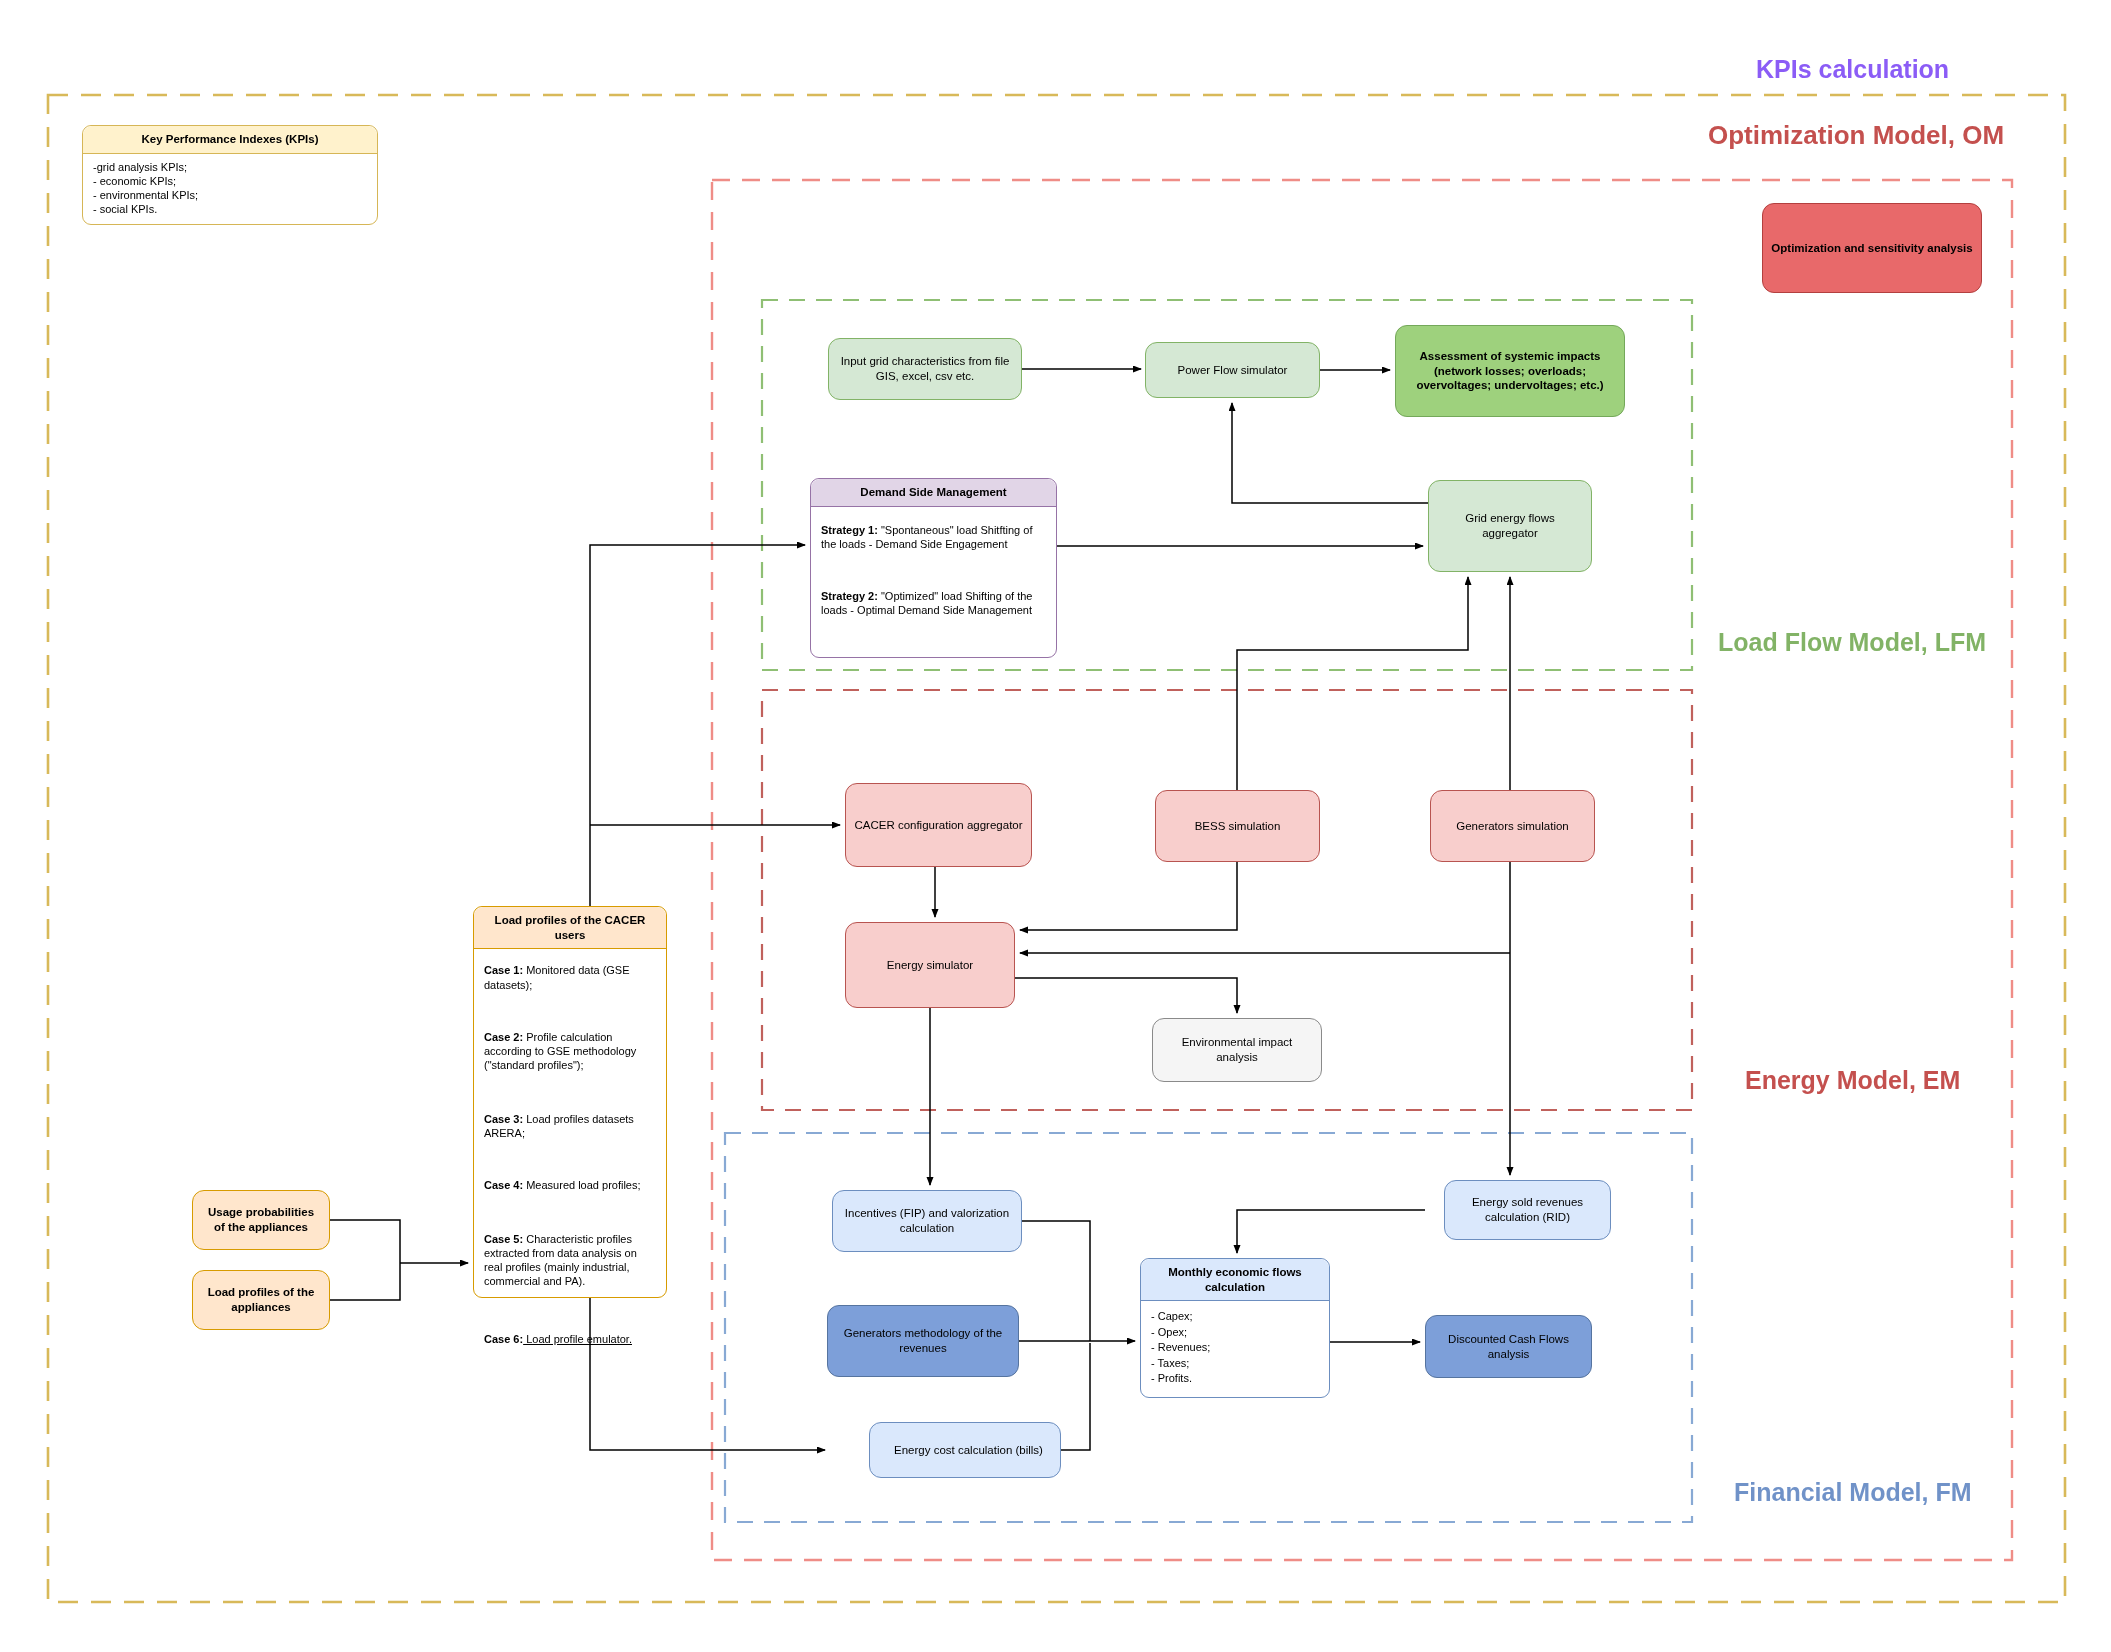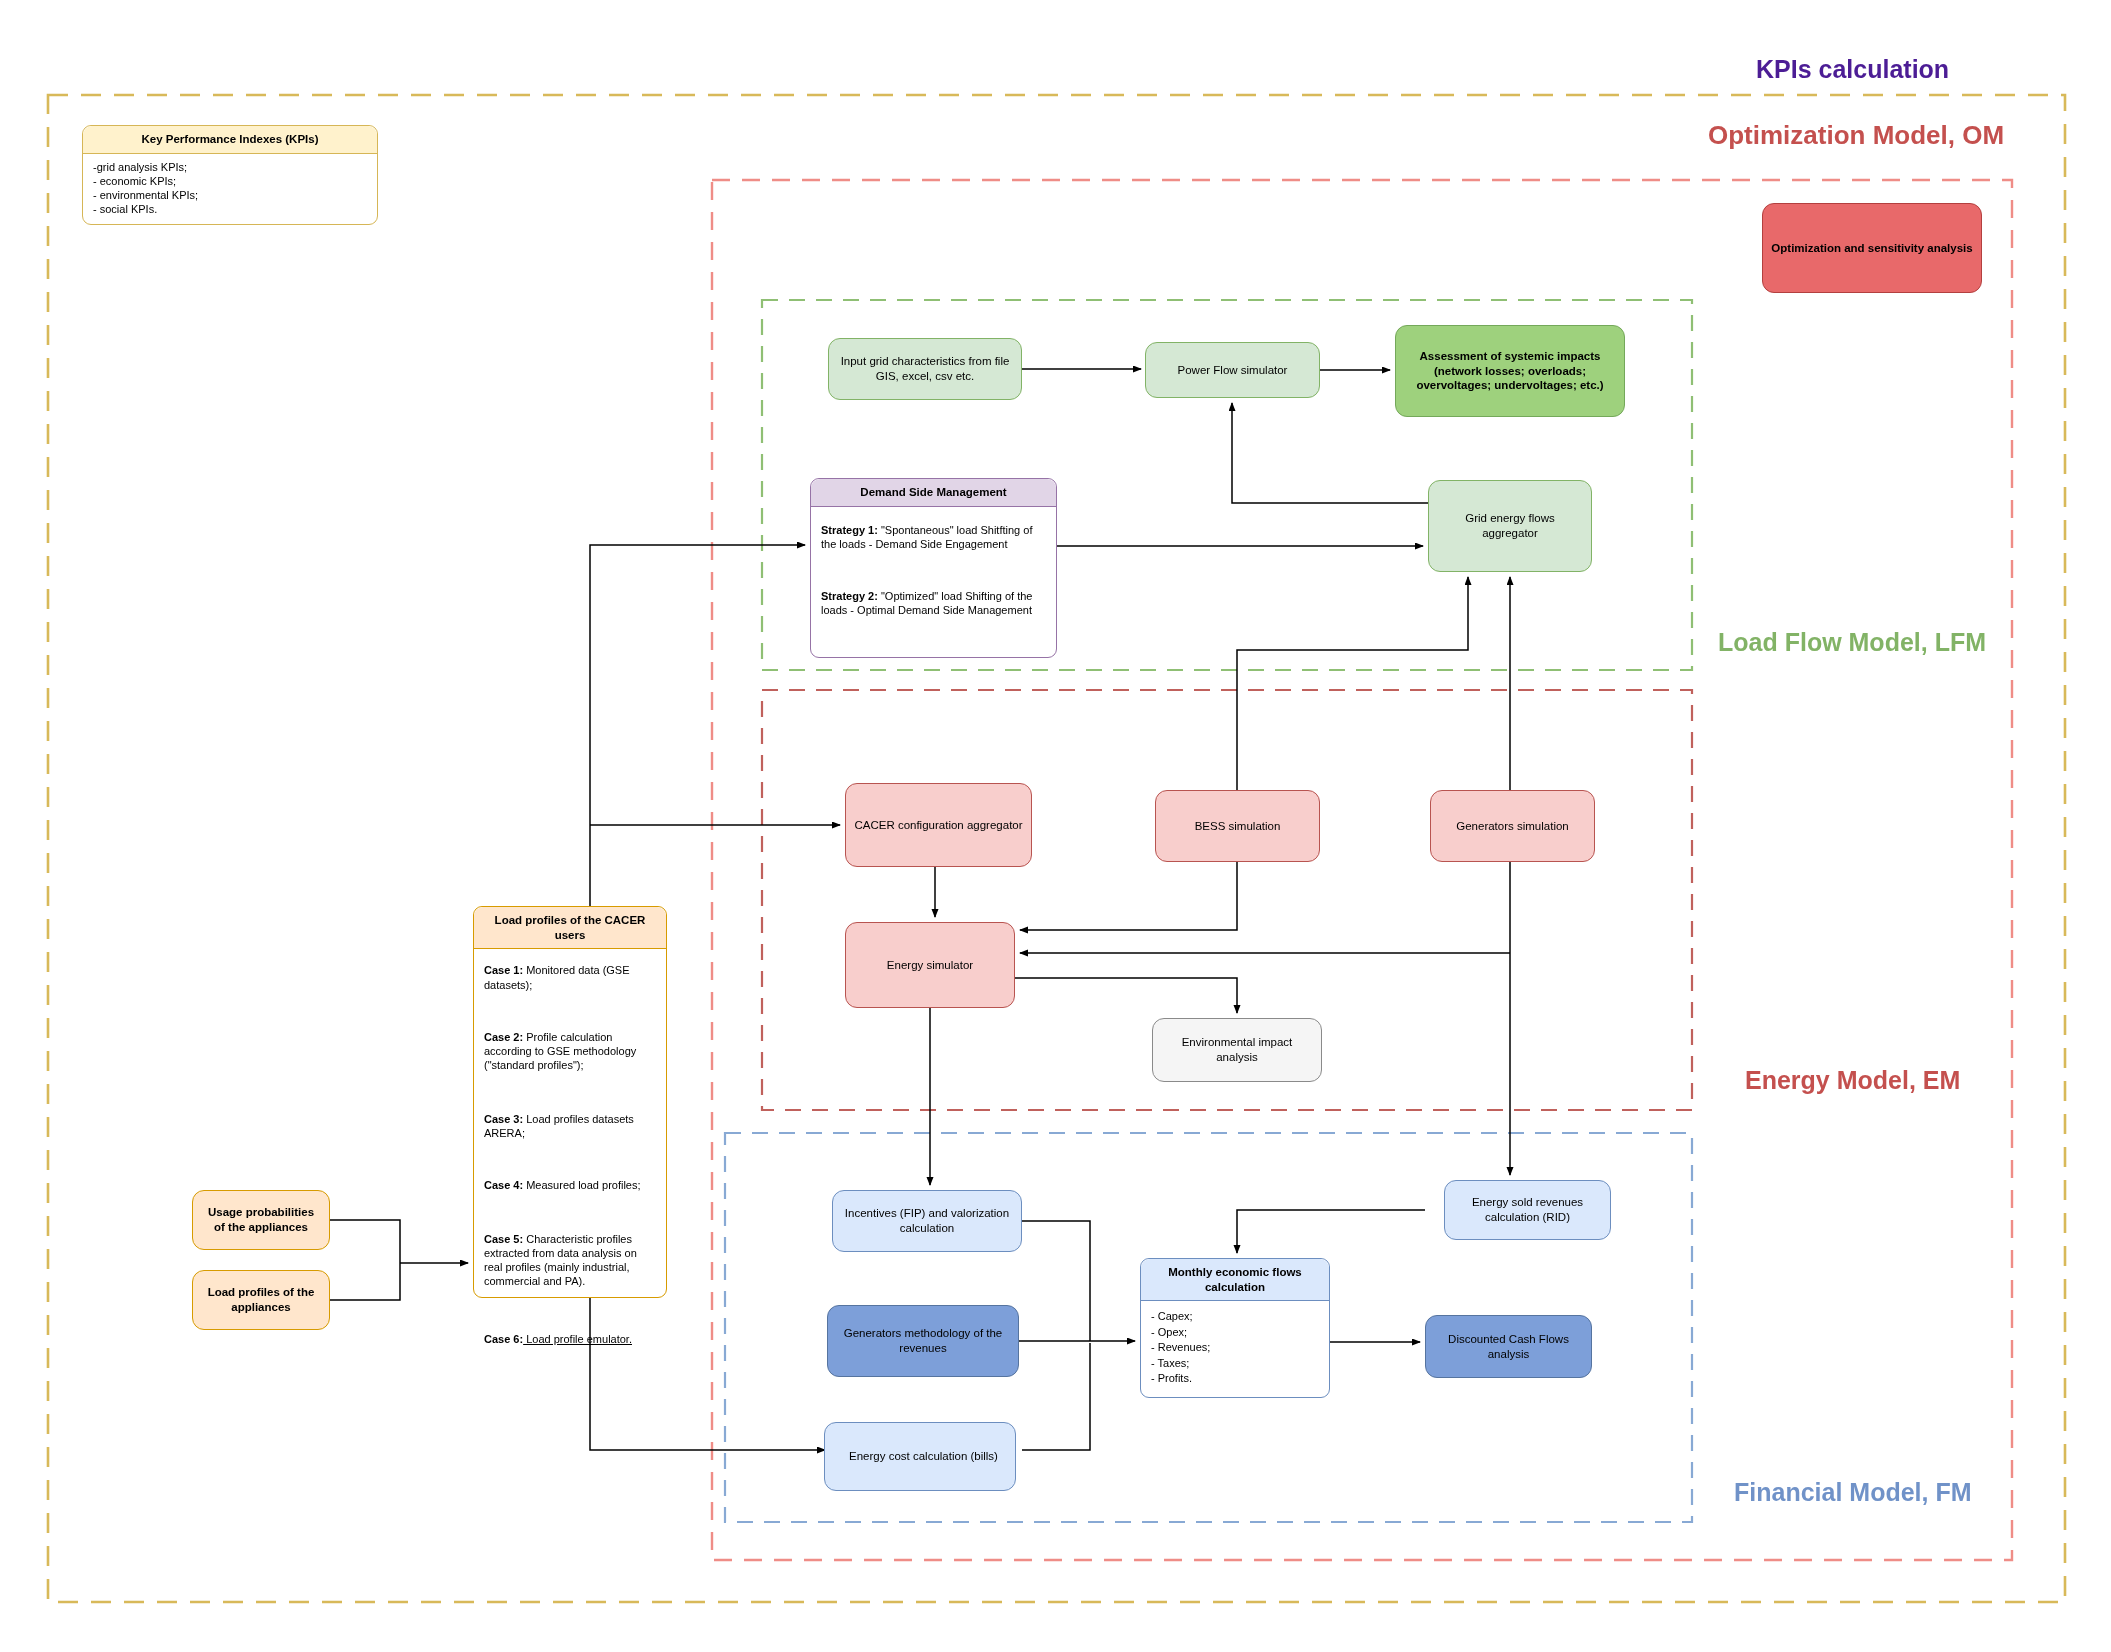--- a/index.html
+++ b/index.html
@@ -68,21 +68,21 @@
       <path d="M1022 1221 H1090 V1341"></path>
       <path d="M1022 1450 H1090 V1343"></path>
       <path d="M1019 1341 H1135" marker-end="url(#arr)"></path>
       <path d="M1330 1342 H1420" marker-end="url(#arr)"></path>
       <path d="M330 1220 H400 V1300 H330"></path>
       <path d="M400 1263 H468" marker-end="url(#arr)"></path>
       <path d="M590 1298 V1450 H825" marker-end="url(#arr)"></path>
     </g>
   </svg>
 
-  <div class="section-label" style="left:1756px;top:55px;font-size:25px;color:#4c1d95;">KPIs calculation</div>
+  <div class="section-label" style="left:1756px;top:55px;font-size:25px;color:#8b5cf6;">KPIs calculation</div>
   <div class="section-label" style="left:1708px;top:120px;font-size:26px;color:#c4504e;">Optimization Model, OM</div>
   <div class="section-label" style="left:1718px;top:628px;font-size:25px;color:#82b366;">Load Flow Model, LFM</div>
   <div class="section-label" style="left:1745px;top:1066px;font-size:25px;color:#c4504e;">Energy Model, EM</div>
   <div class="section-label" style="left:1734px;top:1478px;font-size:25px;color:#7092c8;">Financial Model, FM</div>
 
   <div class="panel kpi-p" style="left:82px;top:125px;width:296px;height:100px;">
     <div class="hdr">Key Performance Indexes (KPIs)</div>
     <div class="body" style="padding:6px 10px;">
       <div>-grid analysis KPIs;</div>
       <div>- economic KPIs;</div>
@@ -151,21 +151,21 @@
   <div class="node orange" style="left:192px;top:1270px;width:138px;height:60px;">
     <span>Load profiles of the appliances</span>
   </div>
 
   <div class="node blue-l" style="left:832px;top:1190px;width:190px;height:62px;">
     <span>Incentives (FIP) and valorization calculation</span>
   </div>
   <div class="node blue-m" style="left:827px;top:1305px;width:192px;height:72px;">
     <span>Generators methodology of the revenues</span>
   </div>
-  <div class="node blue-l" style="left:824px;top:1422px;width:192px;height:69px;padding-left:15px;">
+  <div class="node blue-l" style="left:869px;top:1422px;width:192px;height:56px;padding-left:15px;">
     <span>Energy cost calculation (bills)</span>
   </div>
 
   <div class="panel mon-p" style="left:1140px;top:1258px;width:190px;height:140px;">
     <div class="hdr">Monthly economic flows calculation</div>
     <div class="body" style="padding:8px 10px;">
       <div class="mrow">- Capex;</div>
       <div class="mrow">- Opex;</div>
       <div class="mrow">- Revenues;</div>
       <div class="mrow">- Taxes;</div>

